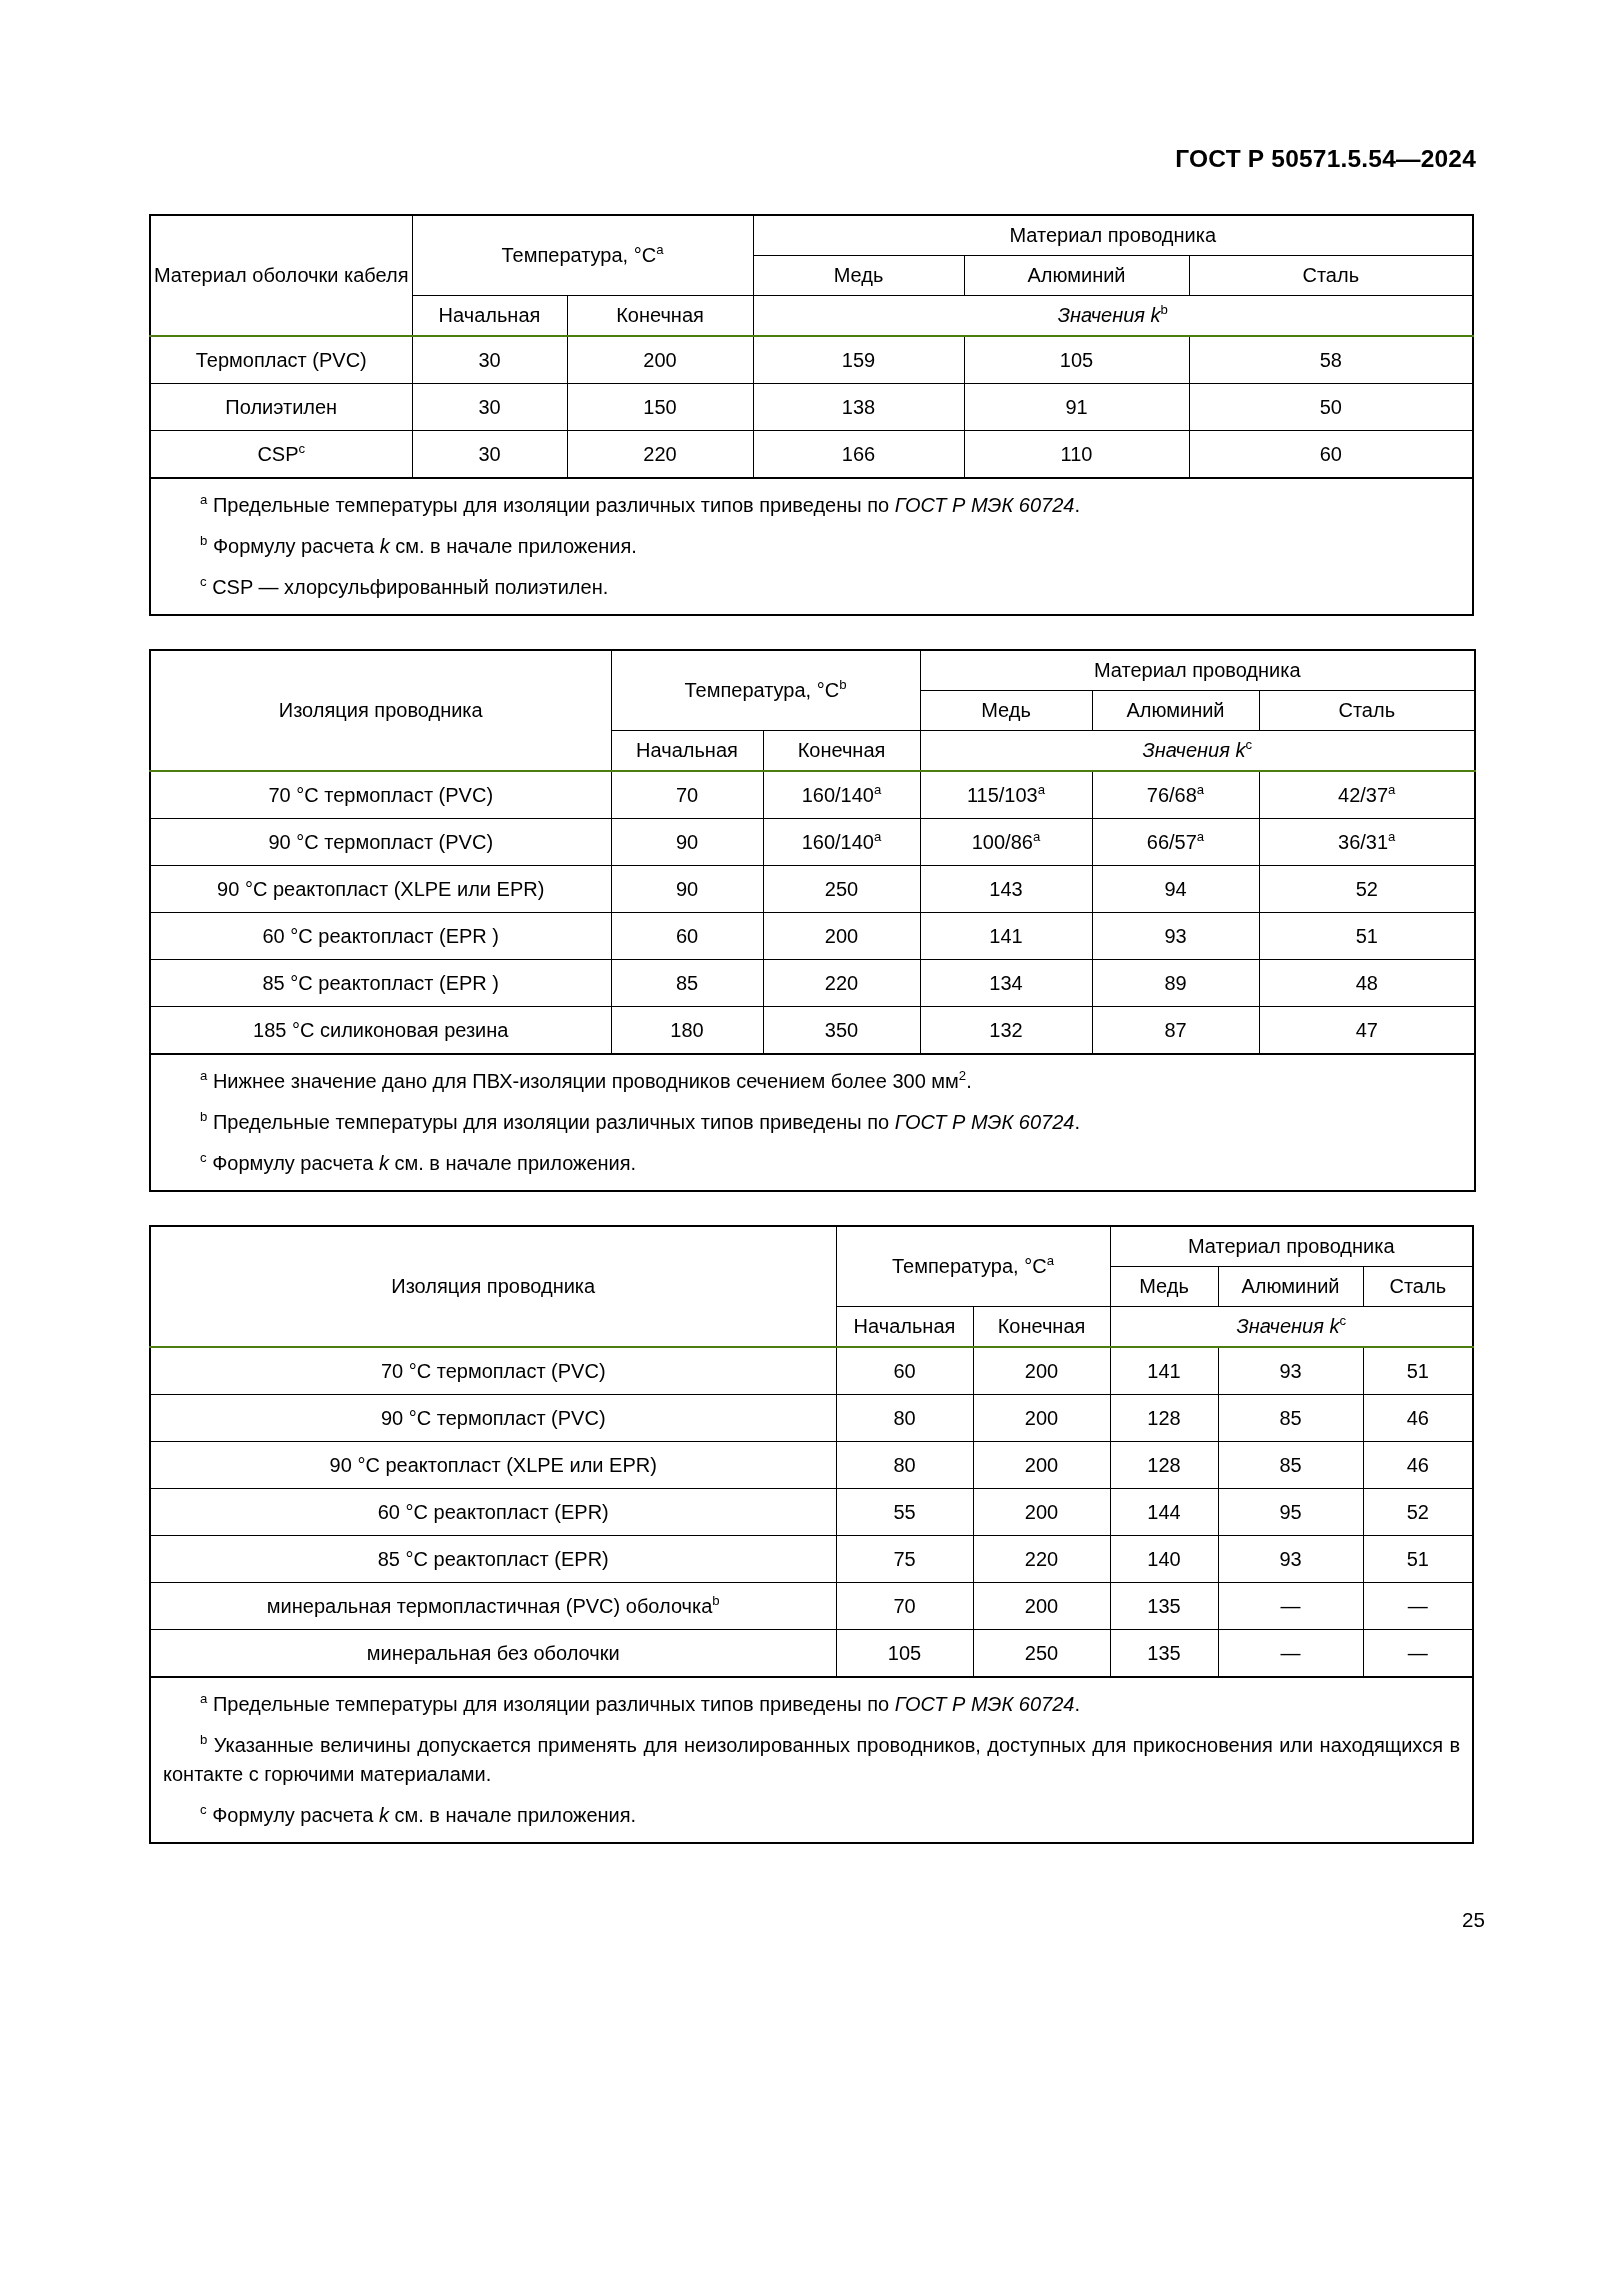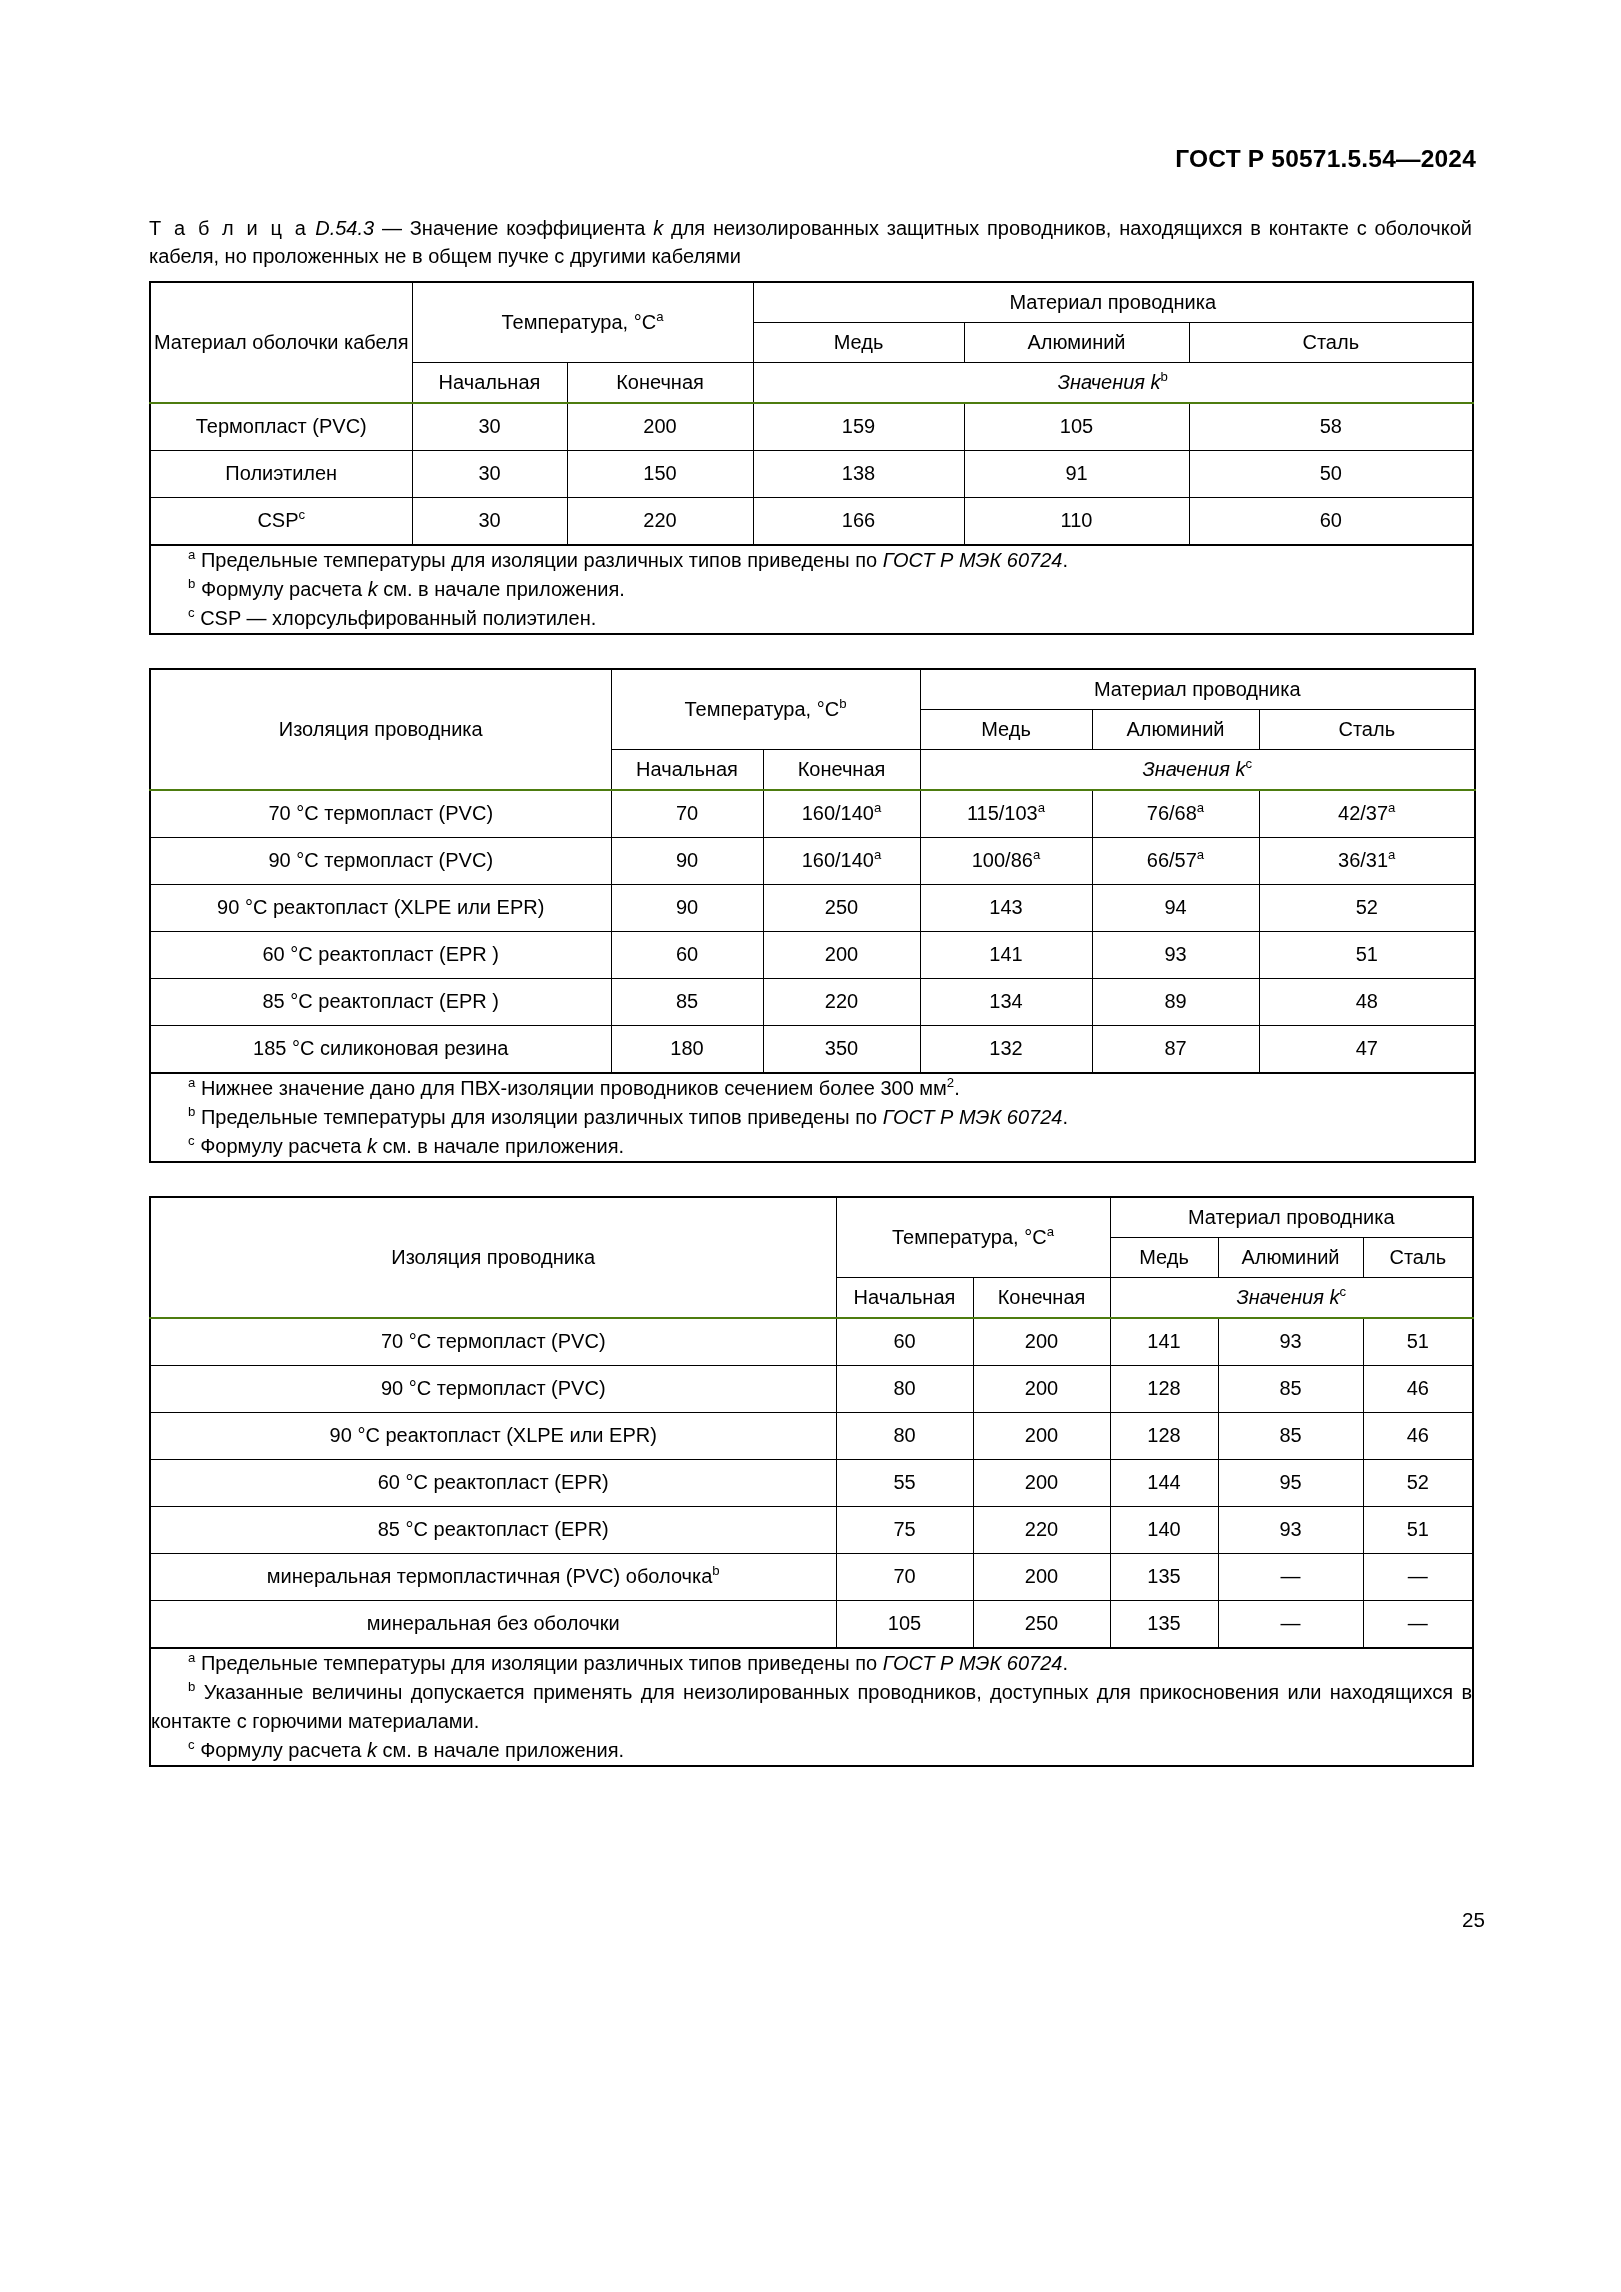--- a/index.html
+++ b/index.html
@@ -94,21 +94,21 @@
     border-bottom: 2px solid #000;
   }
   .notes {
     text-align: left;
     padding: 12.7px 17.6px 14.7px 17.6px;
     font-size: 20px;
     line-height: 29px;
     border-top: 2px solid #000;
   }
   .notes .note {
-    margin: 0;
+    margin: 12px;
     text-indent: 37px;
     text-align: justify;
     text-align-last: left;
   }
   .notes .note i { font-style: italic; }
   sup {
     font-size: 0.66em;
     vertical-align: super;
     line-height: 0;
   }
@@ -124,25 +124,20 @@
 </style>
 </head>
 <body>
 
 <div class="page">
 
   <div class="doc-header">ГОСТ Р 50571.5.54—2024</div>
 
   <div class="content">
 
-    <p class="caption">
-      <span class="tbl-word">Т а б л и ц а</span><span class="tbl-num">D.54.3</span>
-      <span>—</span>
-      <span>Значение коэффициента <i>k</i> для неизолированных защитных проводников, находящихся в контакте с оболочкой кабеля, но проложенных не в общем пучке с другими кабелями</span>
-    </p>
 
     <table class="gost">
       <colgroup>
         <col style="width:262px">
           <col style="width:155px">
           <col style="width:186px">
         <col style="width:211px">
           <col style="width:225px">
           <col style="width:284px">
       </colgroup>

